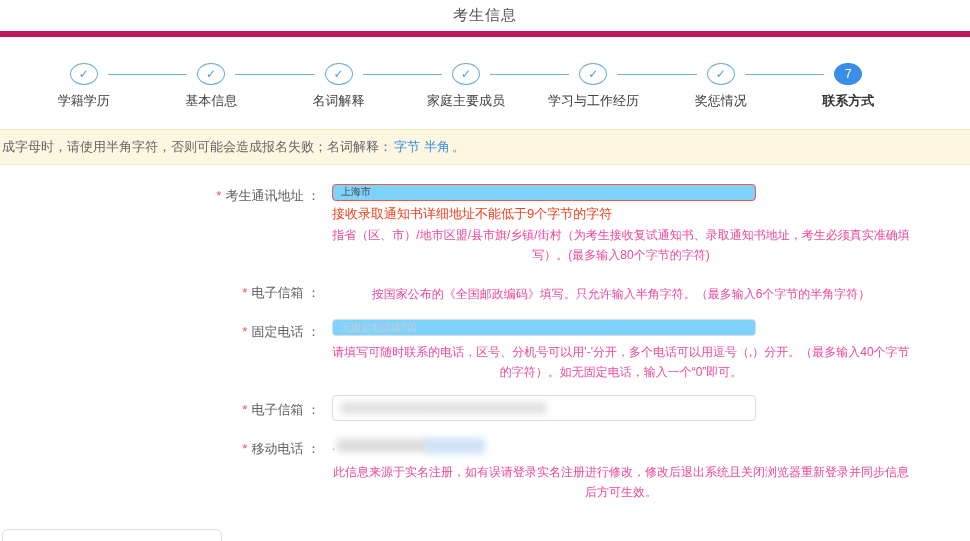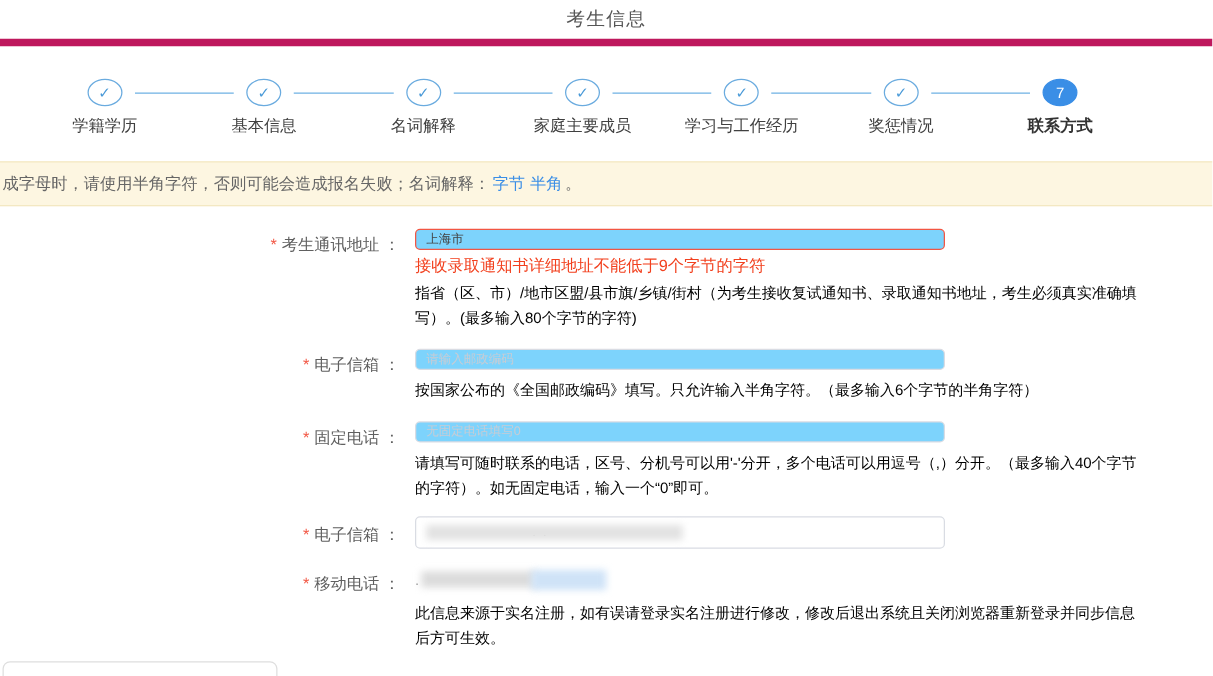--- a/index.html
+++ b/index.html
@@ -87,25 +87,26 @@
     padding: 0 8px;
     font-size: 10px;
     color: #444;
     outline: none;
     background: #7dd3fc;
   }
   .text-input::placeholder { color: #c8ccd4; }
   .input-error { border: 1px solid #f25643; }
   .error-text { color: #f2401e; font-size: 13px; margin: 4px 0 2px 0; }
   .hint {
-    color: #000000;
+    color: #ec4899;
     font-size: 12px;
     line-height: 20px;
     margin-top: 6px;
     width: 578px;
+    text-align: center;
   }
   
   .redacted-line { display: flex; align-items: center; height: 20px; margin-top: 2px; }
   .redacted-dot { color: #999; font-size: 12px; margin-right: 2px; }
   .blur-gray  { display: inline-block; width: 92px; height: 13px; background: #dcdcdc; filter: blur(3px); }
   .blur-blue  { display: inline-block; width: 60px; height: 16px; background: #cfe3f7; filter: blur(3px); margin-left: -4px; }
   .fake-input {
     width: 424px; height: 26px;
     border: 1px solid #d9dce3;
     border-radius: 4px;
@@ -193,21 +194,20 @@
       <div class="error-text">接收录取通知书详细地址不能低于9个字节的字符</div>
       <div class="hint" style="margin-top:2px">指省（区、市）/地市区盟/县市旗/乡镇/街村（为考生接收复试通知书、录取通知书地址，考生必须真实准确填写）。(最多输入80个字节的字符)</div>
     </div>
   </div>
 
   <div class="row">
     <div class="label-cell">
       <span class="req">*</span><span>电子信箱</span> <span>：</span>
     </div>
     <div class="field-cell">
-      <input class="text-input" type="text" placeholder="请输入邮政编码" style="">
       <div class="hint">按国家公布的《全国邮政编码》填写。只允许输入半角字符。（最多输入6个字节的半角字符）</div>
     </div>
   </div>
 
   <div class="row">
     <div class="label-cell">
       <span class="req">*</span><span>固定电话</span> <span>：</span>
     </div>
     <div class="field-cell">
       <input class="text-input" type="text" placeholder="无固定电话填写0" style="">

